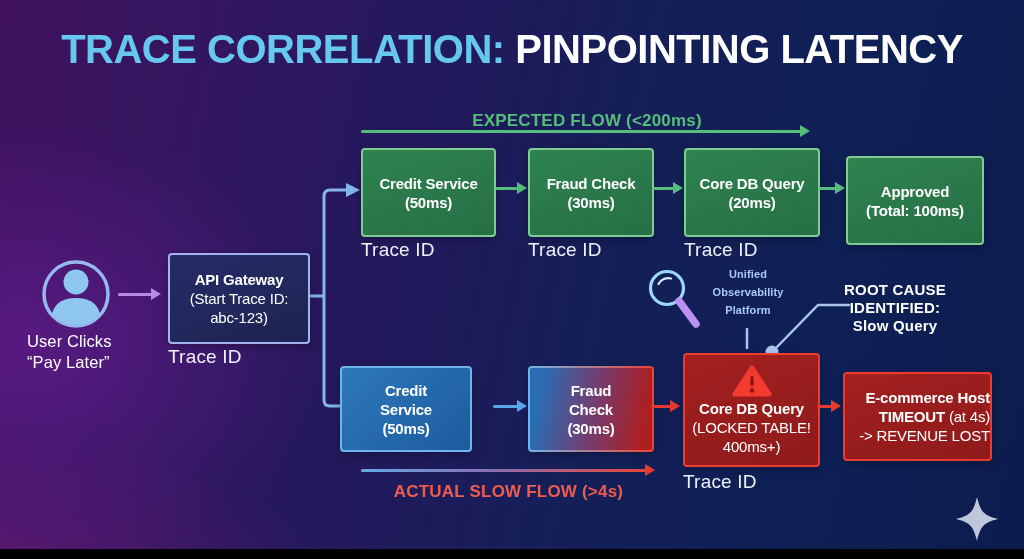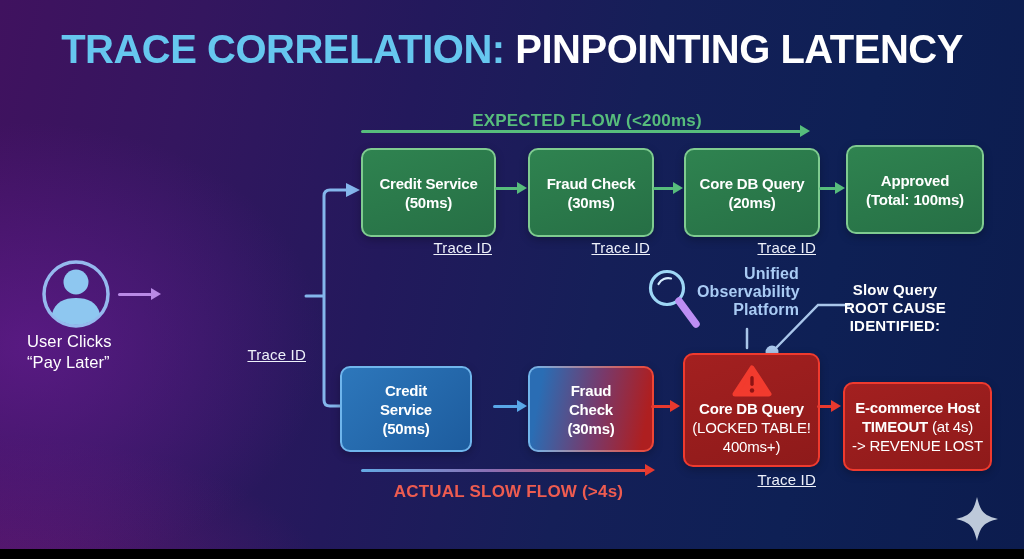--- a/index.html
+++ b/index.html
@@ -13,34 +13,34 @@
   }
   .abs{position:absolute;}
   .title{top:27px;left:0;width:100%;text-align:center;font-size:40px;font-weight:700;letter-spacing:-0.5px;white-space:pre;}
   .title .accent{color:#66c7ef;}
   .flow-label{font-weight:700;font-size:17px;letter-spacing:0.2px;text-align:center;}
   .green-t{color:#57bd7c;}
   .red-t{color:#ee5c50;}
   .arrow{position:absolute;height:3px;background:currentColor;border-radius:2px;}
   .arrow::after{content:"";position:absolute;right:-9px;top:-5px;border-top:6.5px solid transparent;border-bottom:6.5px solid transparent;border-left:10px solid;}
   .grad-arrow{background:linear-gradient(90deg,#64a9e4,#8a6fb4 45%,#e8463a);}
-  .box{position:absolute;border-radius:10px;display:flex;flex-direction:column;align-items:center;justify-content:center;
+  .box{position:absolute;border-radius:4px;display:flex;flex-direction:column;align-items:center;justify-content:center;
        text-align:center;font-size:15px;font-weight:700;line-height:19px;letter-spacing:-0.2px;
        box-shadow:0 3px 8px rgba(0,0,0,.25);}
   .gbox{background:linear-gradient(160deg,#2f834f,#27724ا 100%);background:linear-gradient(160deg,#2f8350,#266f45);border:2.5px solid #7fcb90;}
   .bluebox{background:linear-gradient(135deg,#2d77bb,#1d5c9e);border:2.5px solid #6fb5ec;}
   .gradbox{border:2.5px solid transparent;
        background:linear-gradient(100deg,#2a6db4 10%,#79396a 55%,#ae1f20 92%) padding-box,
                   linear-gradient(90deg,#6fb5ec,#ef4433) border-box;}
   .redbox{background:linear-gradient(160deg,#a32020,#8e1a1a);border:2.5px solid #ef3a2e;}
   .gatebox{background:linear-gradient(160deg,#252c66,#1d2452);border:2.5px solid #a3b3ef;}
-  .trace{position:absolute;text-align:right;font-size:15px;font-weight:400;color:#eef1fa;letter-spacing:0.2px;text-decoration:underline;}
+  .trace{position:absolute;text-align:left;font-size:19px;font-weight:400;color:#eef1fa;letter-spacing:0.2px;}
   .lite{font-weight:400;}
   .usr-txt{font-size:16.5px;line-height:21px;font-weight:400;letter-spacing:0.1px;}
-  .obs-txt{text-align:right;color:#a9cbf4;font-size:16px;font-weight:700;line-height:18px;letter-spacing:0.1px;}
+  .obs-txt{text-align:center;color:#a9cbf4;font-size:11px;font-weight:700;line-height:18px;letter-spacing:0.1px;}
   .rc-txt{text-align:center;font-size:15px;font-weight:700;line-height:18px;letter-spacing:0.2px;}
   .overlay{position:absolute;left:0;top:0;pointer-events:none;}
   .blackbar{left:0;bottom:0;width:100%;height:10px;background:#000;}
 </style>
 </head>
 <body>
 
 <div class="canvas">
 
   <svg class="overlay" width="1024" height="559">
@@ -82,47 +82,52 @@
     <div>(50ms)</div>
   </div>
   <div class="box gbox" style="left:528px;top:148px;width:122px;height:85px;">
     <div>Fraud Check</div>
     <div>(30ms)</div>
   </div>
   <div class="box gbox" style="left:684px;top:148px;width:132px;height:85px;">
     <div>Core DB Query</div>
     <div>(20ms)</div>
   </div>
-  <div class="box gbox" style="left:846px;top:145px;width:134px;height:85px;">
+  <div class="box gbox" style="left:846px;top:156px;width:134px;height:85px;">
     <div>Approved</div>
     <div>(Total: 100ms)</div>
   </div>
   <div class="trace" style="left:361px;top:239px;width:131px;">Trace ID</div>
   <div class="trace" style="left:528px;top:239px;width:122px;">Trace ID</div>
   <div class="trace" style="left:684px;top:239px;width:132px;">Trace ID</div>
 
   <div class="arrow" style="left:495px;top:187px;width:23px;color:#57bd7c;"></div>
   <div class="arrow" style="left:653px;top:187px;width:21px;color:#57bd7c;"></div>
   <div class="arrow" style="left:819px;top:187px;width:17px;color:#57bd7c;"></div>
 
   <div class="abs usr-txt" style="left:27px;top:331px;">
     <div>User Clicks</div>
     <div>“Pay Later”</div>
   </div>
   <div class="arrow" style="left:118px;top:293px;width:34px;color:#b98ae6;"></div>
+  <div class="box gatebox" style="left:168px;top:253px;width:138px;height:87px;">
+    <div>API Gateway</div>
+    <div class="lite">(Start Trace ID:</div>
+    <div class="lite">abc-123)</div>
+  </div>
   <div class="trace" style="left:168px;top:346px;width:138px;">Trace ID</div>
 
   <div class="abs obs-txt" style="left:697px;top:265px;width:102px;">
     <div>Unified</div>
     <div>Observability</div>
     <div>Platform</div>
   </div>
   <div class="abs rc-txt" style="left:806px;top:281px;width:178px;">
+    <div>ROOT CAUSE IDENTIFIED:</div>
     <div>Slow Query</div>
-    <div>ROOT CAUSE IDENTIFIED:</div>
   </div>
 
   <div class="box bluebox" style="left:340px;top:366px;width:128px;height:82px;">
     <div>Credit</div>
     <div>Service</div>
     <div>(50ms)</div>
   </div>
   <div class="box gradbox" style="left:528px;top:366px;width:122px;height:82px;">
     <div>Fraud</div>
     <div>Check</div>
@@ -131,21 +136,21 @@
   <div class="box redbox" style="left:683px;top:353px;width:133px;height:110px;">
     <svg width="40" height="32" style="margin-bottom:2px;">
       <path d="M20 3 L37 29 L3 29 Z" fill="#f23b2e" stroke="#f23b2e" stroke-width="5" stroke-linejoin="round"></path>
       <rect x="18.3" y="11" width="3.4" height="10" rx="1.7" fill="#8e1313"></rect>
       <circle cx="20" cy="25.5" r="2.2" fill="#8e1313"></circle>
     </svg>
     <div>Core DB Query</div>
     <div class="lite">(LOCKED TABLE!</div>
     <div class="lite">400ms+)</div>
   </div>
-  <div class="box redbox" style="left:843px;top:382px;width:145px;height:85px;">
+  <div class="box redbox" style="left:843px;top:372px;width:145px;height:85px;align-items:flex-end;">
     <div>E-commerce Host</div>
     <div><span>TIMEOUT</span><span class="lite"> (at 4s)</span></div>
     <div class="lite">-&gt; REVENUE LOST</div>
   </div>
   <div class="trace" style="left:683px;top:471px;width:133px;">Trace ID</div>
 
   <div class="arrow" style="left:493px;top:405px;width:25px;color:#59a7e8;"></div>
   <div class="arrow" style="left:651px;top:405px;width:20px;color:#e8392e;"></div>
   <div class="arrow" style="left:817px;top:405px;width:15px;color:#e8392e;"></div>
 

